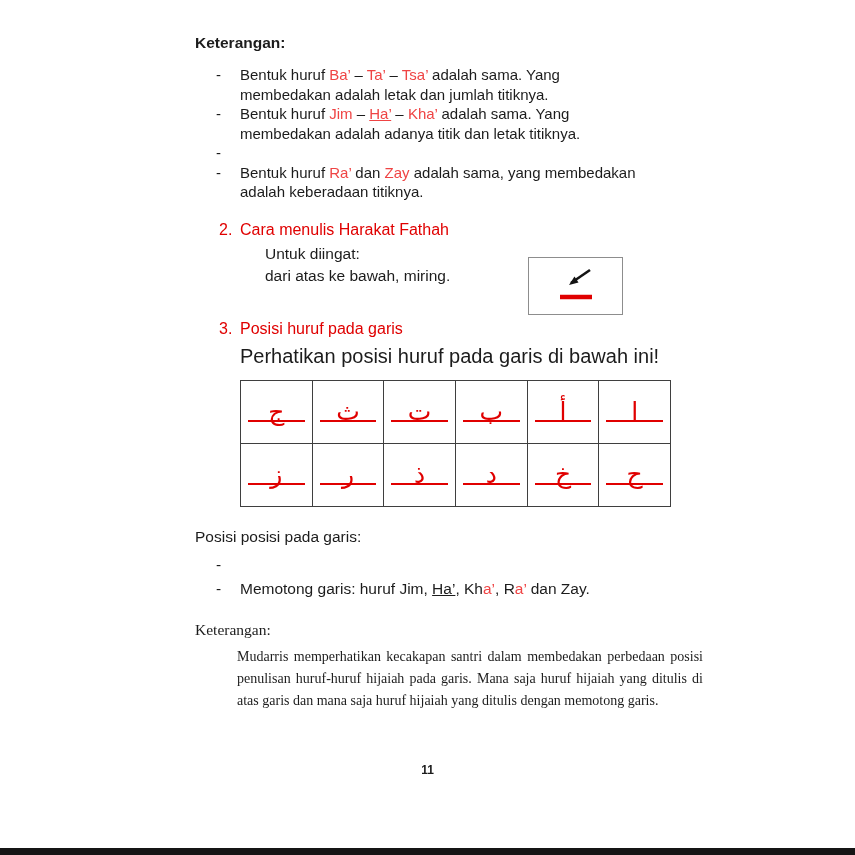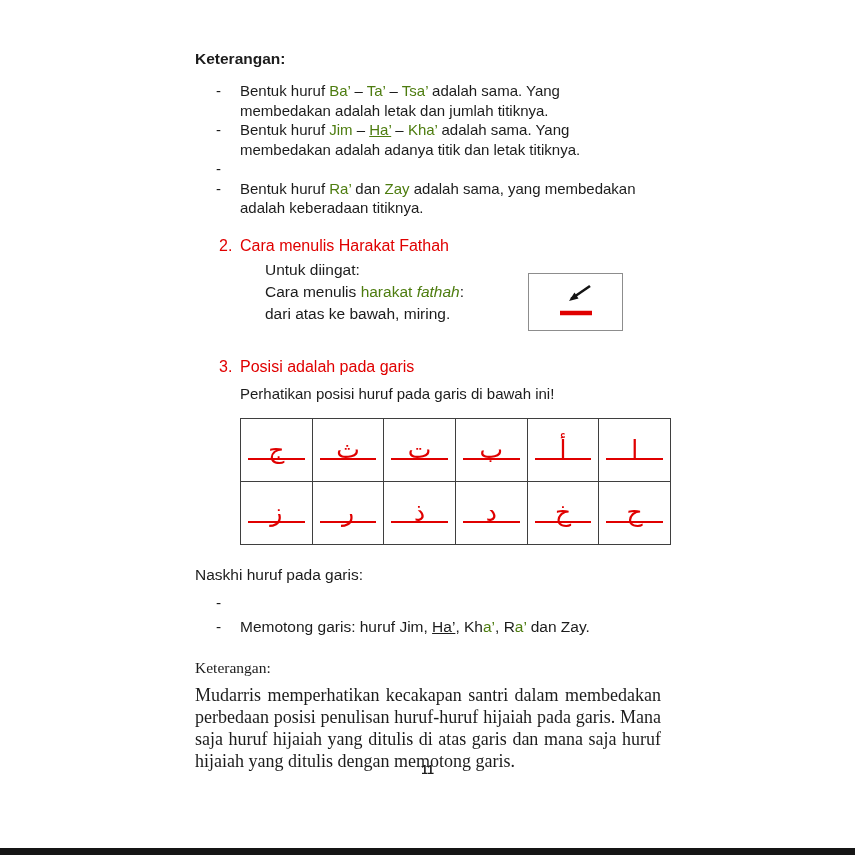--- a/index.html
+++ b/index.html
@@ -1,50 +1,50 @@
 <!DOCTYPE html>
 <html><head>
 <meta charset="utf-8">
 <style>
   html,body{margin:0;padding:0;}
   body{width:855px;height:855px;background:#ffffff;font-family:"Liberation Sans",sans-serif;color:#1c1c1c;position:relative;overflow:hidden;}
   .page{position:absolute;inset:0;background:#ffffff;}
-  .content{position:absolute;left:195px;top:50px;width:476px;}
-  .red{color:#4d7c0f;}
+  .content{position:absolute;left:195px;top:34px;width:476px;}
+  .red{color:#ef4444;}
   .ul{text-decoration:underline;}
   .it{font-style:italic;}
 
   .kt-heading{font-size:15.5px;font-weight:bold;margin-bottom:13px;}
 
   .dash-list .li{display:flex;font-size:15px;line-height:19.5px;padding-left:21px;}
   .dash{flex:0 0 24px;}
   .li-text{width:400px;}
 
   .sec-head{display:flex;color:#e00000;font-size:16px;margin-top:18px;line-height:20px;}
   .sec-num{flex:0 0 21px;margin-left:24px;}
 
   .untuk{margin-left:70px;margin-top:4px;font-size:15.5px;font-weight:normal;line-height:19px;}
   .fathah-wrap{position:relative;margin-left:70px;margin-top:2px;font-size:15.5px;line-height:22px;}
   .fathah-box{position:absolute;left:263px;top:-8px;width:93px;height:56px;border:1px solid #8d8d8d;display:flex;align-items:center;justify-content:center;background:#fff;}
 
-  .perhatikan{margin-left:45px;margin-top:7px;font-size:15px;line-height:20px;}
+  .perhatikan{margin-left:45px;margin-top:7px;font-size:20px;line-height:20px;}
 
   table.pos{border-collapse:collapse;margin:14px 0 0 45px;}
   table.pos td{width:71px;height:62px;border:1px solid #3f3f3f;position:relative;padding:0;}
   .cline{position:absolute;left:7px;right:7px;top:39px;border-top:2px solid #e00000;}
   .clet{position:absolute;left:0;right:0;top:17px;text-align:center;font-family:"DejaVu Sans",sans-serif;font-size:25px;line-height:28px;color:#e00000;}
 
   .pos-heading{margin-top:20px;font-size:15.5px;line-height:20px;}
   .pos-list{margin-top:6px;}
   .pos-list .li{font-size:15.5px;line-height:24px;}
   .pos-list .li-text{width:420px;}
 
   .serif{font-family:"Liberation Serif",serif;}
   .notes-heading{margin-top:20px;font-size:15.5px;}
-  .notes-body{margin-top:7px;font-size:18px;line-height:22px;text-align:justify;width:466px;}
+  .notes-body{margin-top:7px;font-size:14px;line-height:22px;text-align:justify;width:466px;margin-left:42px;}
 
   .footer{position:absolute;left:0;width:100%;top:778px;text-align:center;font-family:"Liberation Serif",serif;font-style:italic;font-weight:bold;color:#c00000;font-size:13.5px;}
   .pagenum{position:absolute;left:0;width:100%;top:763px;text-align:center;font-weight:bold;font-size:12px;}
   .bottombar{position:absolute;left:0;bottom:0;width:100%;height:7px;background:#151515;}
 </style>
 </head>
 <body>
 
 <div class="page">
   <div class="content">
@@ -70,34 +70,33 @@
     </div>
 
     <div class="sec-head">
       <span class="sec-num">2.</span>
       <span class="sec-title">Cara menulis Harakat Fathah</span>
     </div>
 
     <div class="untuk">Untuk diingat:</div>
 
     <div class="fathah-wrap">
-      <div><span>Cara menulis </span><span class="red">harakat </span><span class="red it">fathah</span><span>:</span></div>
       <div>dari atas ke bawah, miring.</div>
       <div class="fathah-box">
         <svg width="64" height="46" viewBox="0 0 64 46">
           <line x1="46" y1="7" x2="27" y2="20" stroke="#141414" stroke-width="2.6"></line>
           <polygon points="25,22 30.5,13.5 34.5,19.5" fill="#141414"></polygon>
           <line x1="16" y1="34" x2="48" y2="34" stroke="#e00000" stroke-width="4.5"></line>
         </svg>
       </div>
     </div>
 
     <div class="sec-head" style="margin-top:32px;">
       <span class="sec-num">3.</span>
-      <span class="sec-title">Posisi adalah pada garis</span>
+      <span class="sec-title">Posisi huruf pada garis</span>
     </div>
 
     <div class="perhatikan">Perhatikan posisi huruf pada garis di bawah ini!</div>
 
     <table class="pos">
       <tbody>
           <tr>
         <td>
               <span class="cline"></span>
               <span class="clet">ج</span>
@@ -145,21 +144,21 @@
               <span class="clet">خ</span>
             </td>
         <td>
               <span class="cline"></span>
               <span class="clet">ح</span>
             </td>
       </tr>
     </tbody>
       </table>
 
-    <div class="pos-heading">Naskhi huruf pada garis:</div>
+    <div class="pos-heading">Posisi posisi pada garis:</div>
 
     <div class="dash-list pos-list">
       <div class="li">
         <span class="dash">-</span>
       </div>
       <div class="li">
         <span class="dash">-</span>
         <span class="li-text"><span>Memotong garis: huruf Jim, </span><span class="ul">Ha’</span><span>, Kh</span><span class="red">a’</span><span>, R</span><span class="red">a’</span><span> dan Zay.</span></span>
       </div>
     </div>

